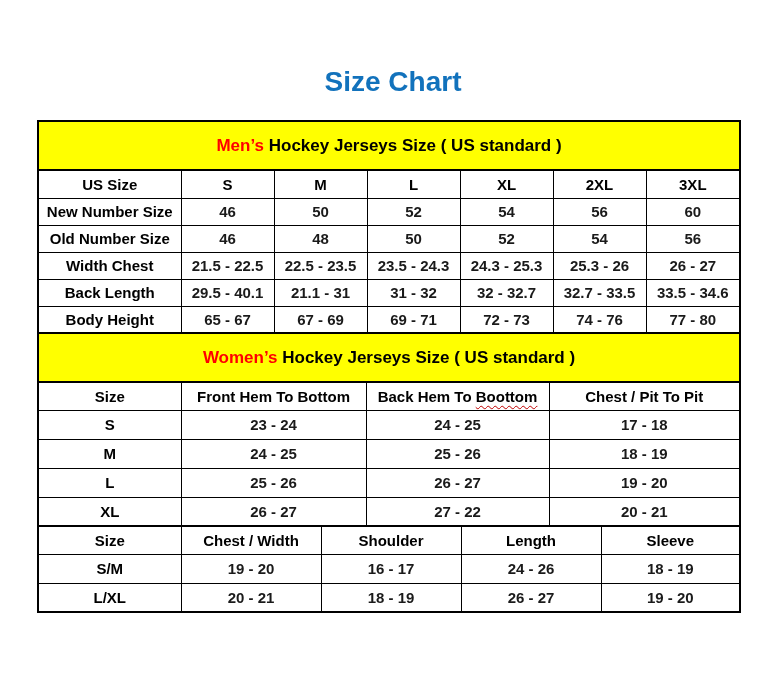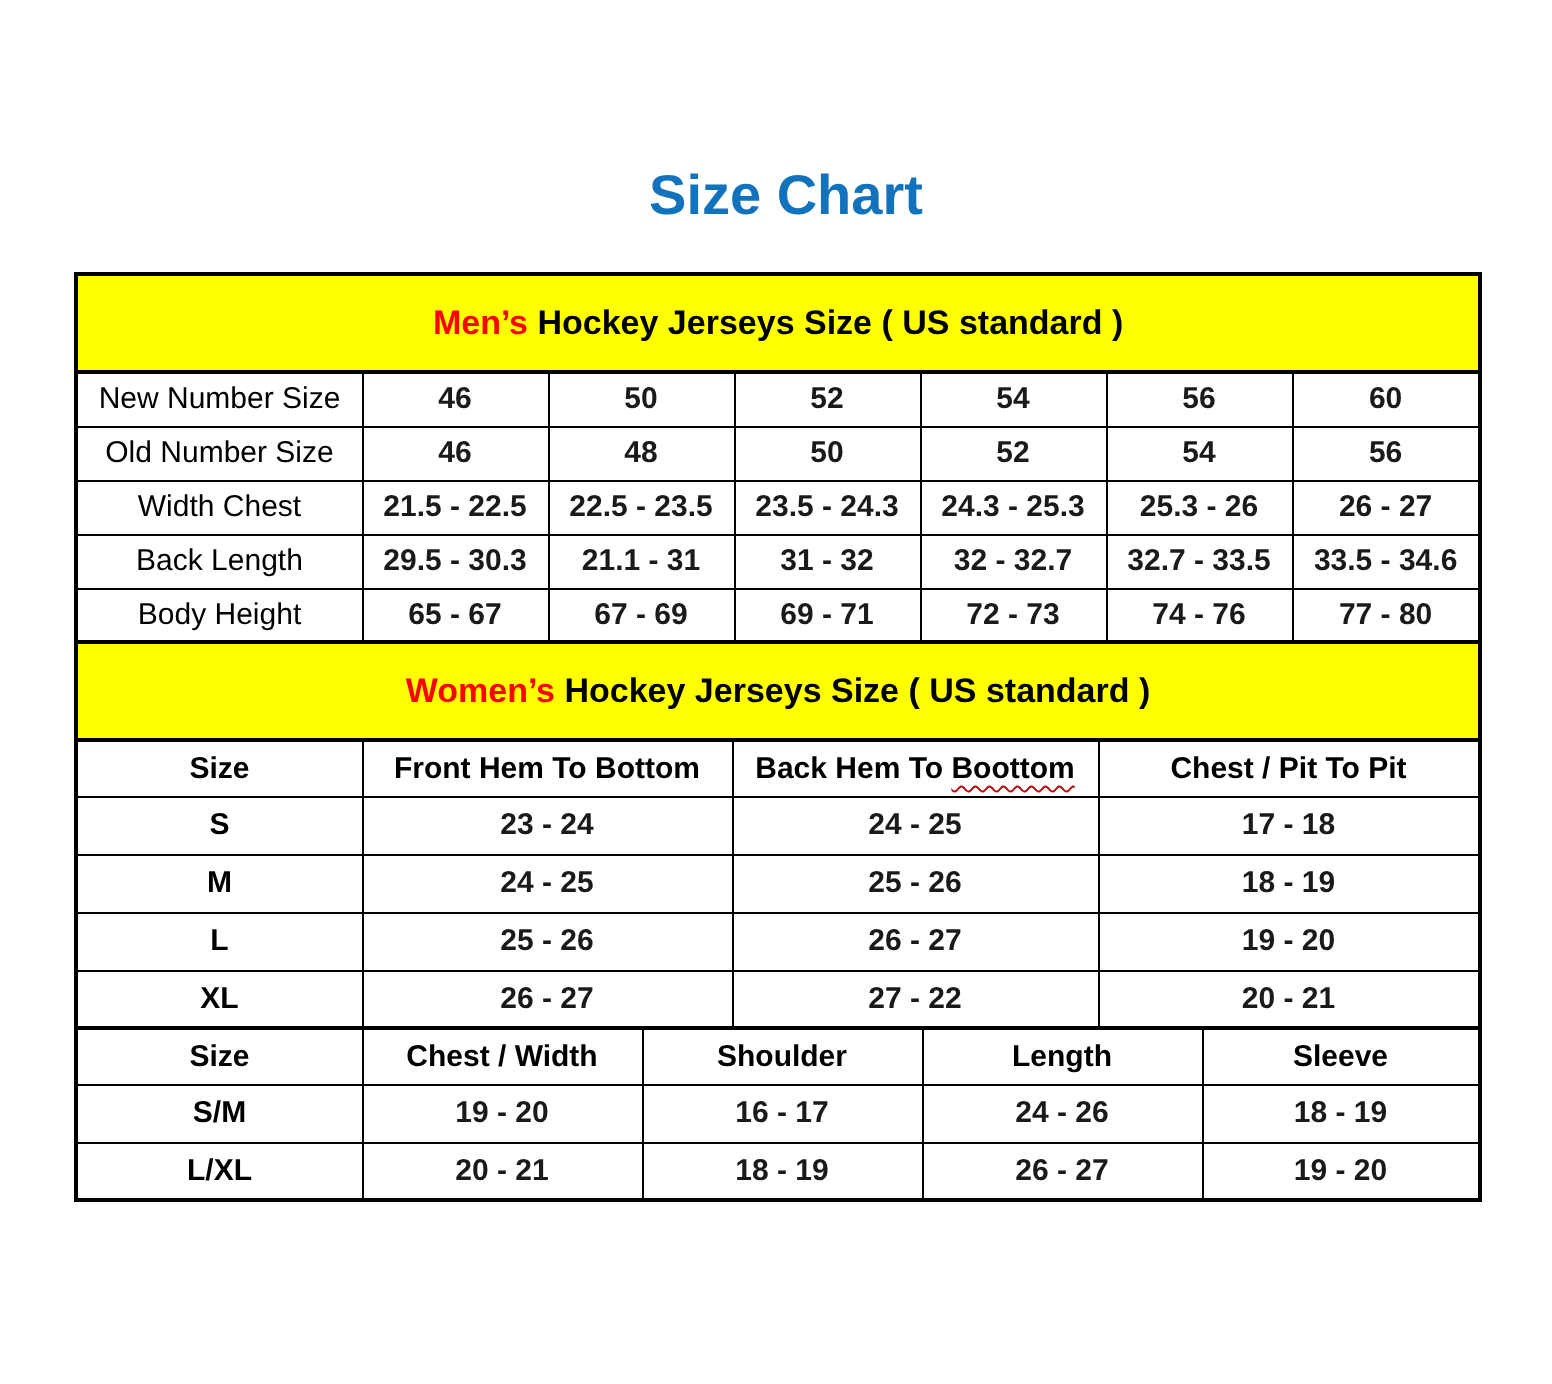--- a/index.html
+++ b/index.html
@@ -11,21 +11,21 @@
     font-family: "Liberation Sans", sans-serif;
     color: #000000;
     overflow: hidden;
   }
   .page {
     width: 776px;
     height: 692px;
     position: relative;
   }
   h1.page-title {
-    margin: 16px;
+    margin: 0;
     padding-top: 66px;
     text-align: center;
     font-size: 28px;
     line-height: 32px;
     font-weight: bold;
     color: #1272BC;
     letter-spacing: 0px;
     padding-left: 10px;
   }
   .chart-wrap {
@@ -56,21 +56,21 @@
   .t-women tr.data-row, .t-youth tr.data-row { height: 29px; }
   tr.head-row { height: 28px; }
   tr.band-row { height: 49px; }
   td.band {
     background: #FFFF00;
     border: 2px solid #000000;
     font-weight: bold;
     font-size: 17px;
   }
   td.band .accent { color: #FF0000; }
-  td.rlabel { font-weight: normal; }
+  td.rlabel { font-weight: bold; }
   td.rlabel-bold { font-weight: bold; }
   .typo-squiggle {
     text-decoration: underline;
     text-decoration-style: wavy;
     text-decoration-color: #C00000;
     text-decoration-thickness: 1px;
     text-underline-offset: 3px;
   }
 </style>
 </head>
@@ -89,20 +89,29 @@
           <col style="width:93px">
           <col style="width:93px">
           <col style="width:93px">
           <col style="width:93px">
           <col style="width:94px">
       </colgroup>
       <tbody>
         <tr class="band-row">
           <td class="band" colspan="7"><span class="accent">Men’s</span><span> Hockey Jerseys Size ( US standard )</span></td>
         </tr>
+        <tr class="head-row">
+          <th>US Size</th>
+          <th>S</th>
+          <th>M</th>
+          <th>L</th>
+          <th>XL</th>
+          <th>2XL</th>
+          <th>3XL</th>
+        </tr>
         <tr class="data-row">
           <td class="rlabel">New Number Size</td>
           <td class="cell-val">46</td>
           <td class="cell-val">50</td>
           <td class="cell-val">52</td>
           <td class="cell-val">54</td>
           <td class="cell-val">56</td>
           <td class="cell-val">60</td>
         </tr>
         <tr class="data-row">
@@ -118,21 +127,21 @@
           <td class="rlabel">Width Chest</td>
           <td class="cell-val">21.5 - 22.5</td>
           <td class="cell-val">22.5 - 23.5</td>
           <td class="cell-val">23.5 - 24.3</td>
           <td class="cell-val">24.3 - 25.3</td>
           <td class="cell-val">25.3 - 26</td>
           <td class="cell-val">26 - 27</td>
         </tr>
         <tr class="data-row">
           <td class="rlabel">Back Length</td>
-          <td class="cell-val">29.5 - 30.3</td>
+          <td class="cell-val">29.5 - 40.1</td>
           <td class="cell-val">21.1 - 31</td>
           <td class="cell-val">31 - 32</td>
           <td class="cell-val">32 - 32.7</td>
           <td class="cell-val">32.7 - 33.5</td>
           <td class="cell-val">33.5 - 34.6</td>
         </tr>
         <tr class="data-row">
           <td class="rlabel">Body Height</td>
           <td class="cell-val">65 - 67</td>
           <td class="cell-val">67 - 69</td>

